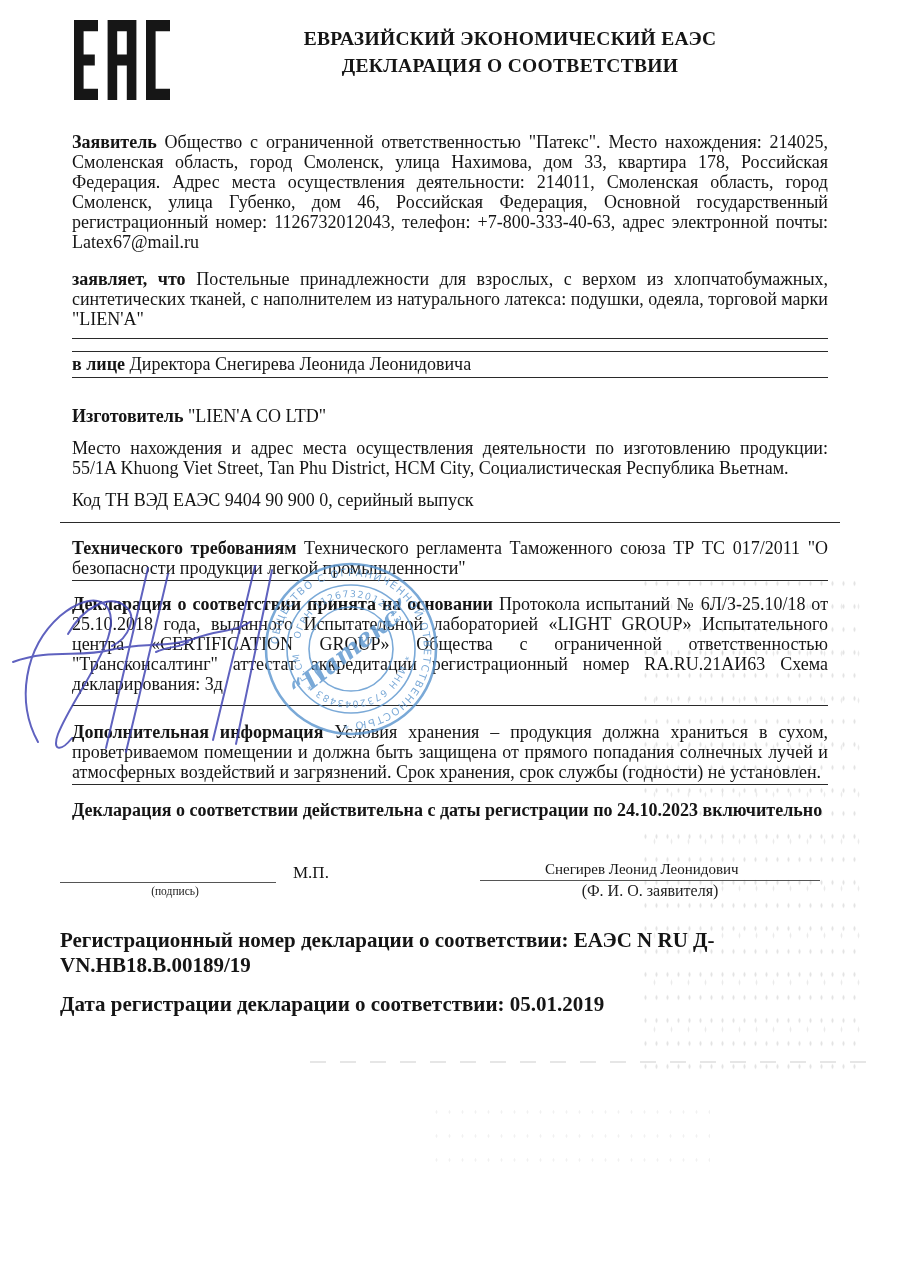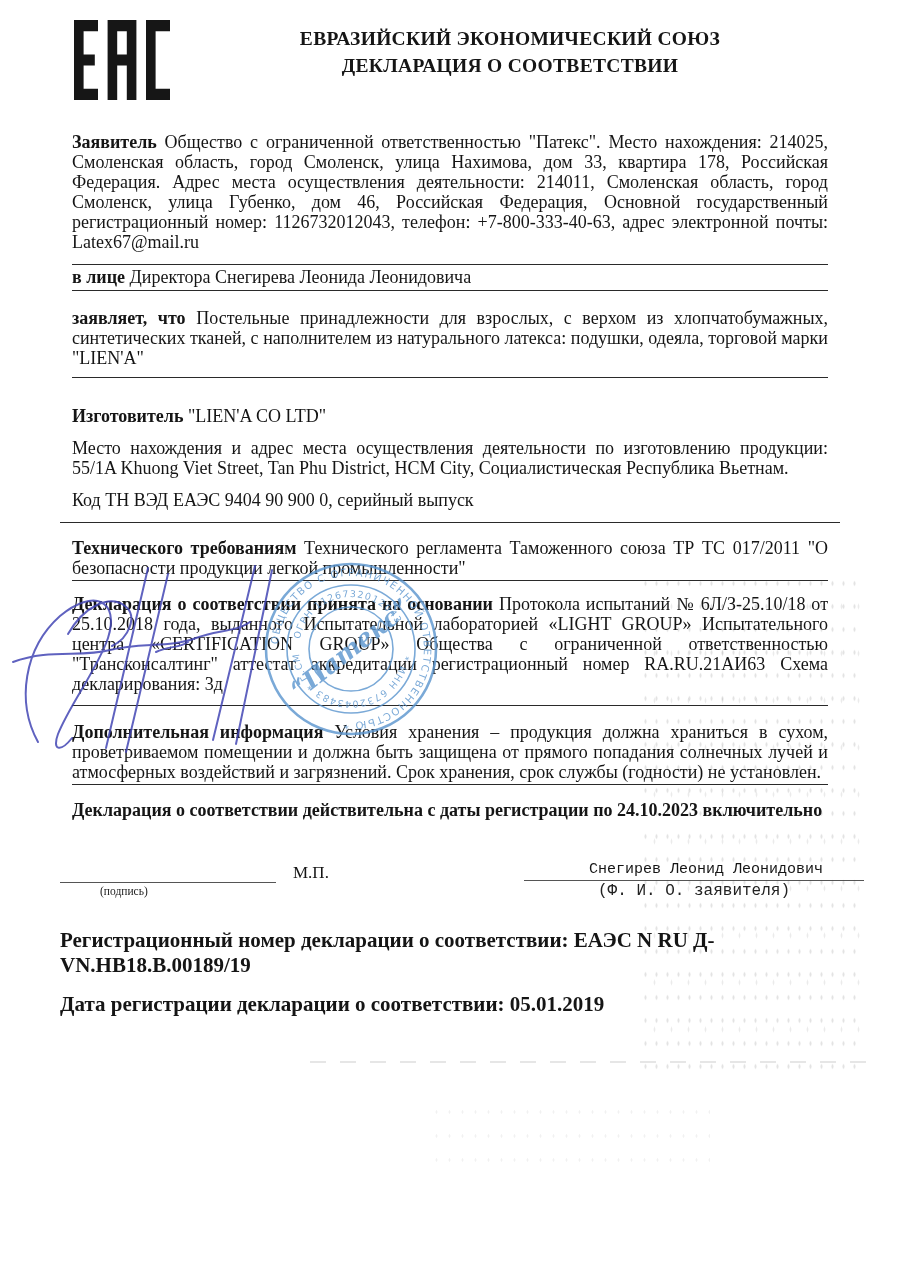--- a/index.html
+++ b/index.html
@@ -18,24 +18,24 @@
             margin-top:5px;padding:2px 0 3px 0;}
   .declares{padding:5px 0 9px 0;border-bottom:1.5px solid #2a2a2a;}
   .manufacturer{padding-top:4px;border-bottom:1.5px solid #2a2a2a;}
   .complies{padding:3px 0 2px 0;border-bottom:1.5px solid #2a2a2a;}
   .basis{margin-top:13px;padding-bottom:11px;border-bottom:1.5px solid #2a2a2a;}
   .additional{margin-top:16px;padding-bottom:2px;border-bottom:1.5px solid #2a2a2a;}
   .validity{font-weight:bold;padding-top:3px;}
   
   .sig-row{position:relative;height:82px;}
   .sig-line{position:absolute;left:0;top:50px;width:216px;border-top:1.2px solid #555;}
-  .sig-caption{position:absolute;left:40px;top:53px;width:150px;text-align:left;
+  .sig-caption{position:absolute;left:40px;top:53px;width:150px;text-align:center;
                font-size:11.5px;color:#222;}
   .mp{position:absolute;left:233px;top:31px;font-size:17px;}
-  .name-block{position:absolute;left:464px;top:29px;width:340px;font-family:Liberation Mono, monospace;}
+  .name-block{position:absolute;left:420px;top:29px;width:340px;}
   .name-text{font-size:15px;padding-left:65px;white-space:nowrap;}
   .name-line{border-top:1.2px solid #555;margin-top:2px;}
   .name-caption{text-align:center;font-size:16px;color:#222;padding-top:1px;}
   .regline{font-weight:bold;font-size:21px;margin:0;}
   .reg-number{margin-top:14px;}
   .reg-date{margin-top:14px;}
   
   .stamp{position:absolute;left:262px;top:560px;width:178px;height:178px;opacity:.82;}
   .signature{position:absolute;left:8px;top:552px;width:320px;height:215px;}
   .noise-right{position:absolute;left:640px;top:572px;width:222px;height:498px;
@@ -59,30 +59,30 @@
 
     <div class="header">
       <svg class="eac-logo" viewBox="0 0 120 100">
         <g fill="#161616">
           <path d="M0 0 H30 V14 H12 V43 H26 V57 H12 V86 H30 V100 H0 Z"></path>
           <path d="M42 0 H78 V100 H66 V57 H54 V100 H42 Z M54 14 V43 H66 V14 Z"></path>
           <path d="M90 0 H120 V14 H102 V86 H120 V100 H90 Z"></path>
         </g>
       </svg>
       <div class="titles">
-        <div>ЕВРАЗИЙСКИЙ ЭКОНОМИЧЕСКИЙ СОЮЗ</div>
+        <div>ЕВРАЗИЙСКИЙ ЭКОНОМИЧЕСКИЙ ЕАЭС</div>
         <div>ДЕКЛАРАЦИЯ О СООТВЕТСТВИИ</div>
       </div>
     </div>
 
     <p class="para"><span class="b">Заявитель</span> <span>Общество с ограниченной ответственностью "Патекс". Место нахождения: 214025, Смоленская область, город Смоленск, улица Нахимова, дом 33, квартира 178, Российская Федерация. Адрес места осуществления деятельности: 214011, Смоленская область, город Смоленск, улица Губенко, дом 46, Российская Федерация, Основной государственный регистрационный номер: 1126732012043, телефон: +7-800-333-40-63, адрес электронной почты: Latex67@mail.ru</span></p>
 
+    <p class="para declares"><span class="b">заявляет, что</span> <span>Постельные принадлежности для взрослых, с верхом из хлопчатобумажных, синтетических тканей, с наполнителем из натурального латекса: подушки, одеяла, торговой марки "LIEN'A"</span></p>
+
     <p class="para rule-row"><span class="b">в лице</span> <span>Директора Снегирева Леонида Леонидовича</span></p>
-
-    <p class="para declares"><span class="b">заявляет, что</span> <span>Постельные принадлежности для взрослых, с верхом из хлопчатобумажных, синтетических тканей, с наполнителем из натурального латекса: подушки, одеяла, торговой марки "LIEN'A"</span></p>
 
     <div class="manufacturer">
       <p class="para"><span class="b">Изготовитель</span> <span>"LIEN'A CO LTD"</span></p>
       <p class="para">Место нахождения и адрес места осуществления деятельности по изготовлению продукции: 55/1A Khuong Viet Street, Tan Phu District, HCM City, Социалистическая Республика Вьетнам.</p>
       <p class="para">Код ТН ВЭД ЕАЭС 9404 90 900 0, серийный выпуск</p>
     </div>
 
     <p class="para complies"><span class="b">Технического требованиям</span> <span>Технического регламента Таможенного союза ТР ТС 017/2011 "О безопасности продукции легкой промышленности"</span></p>
 
     <p class="para basis"><span class="b">Декларация о соответствии принята на основании</span> <span>Протокола испытаний № 6Л/З-25.10/18 от 25.10.2018 года, выданного Испытательной лабораторией «LIGHT GROUP» Испытательного центра «CERTIFICATION GROUP» Общества с ограниченной ответственностью "Трансконсалтинг" аттестат аккредитации регистрационный номер RA.RU.21АИ63 Схема декларирования: 3д</span></p>

